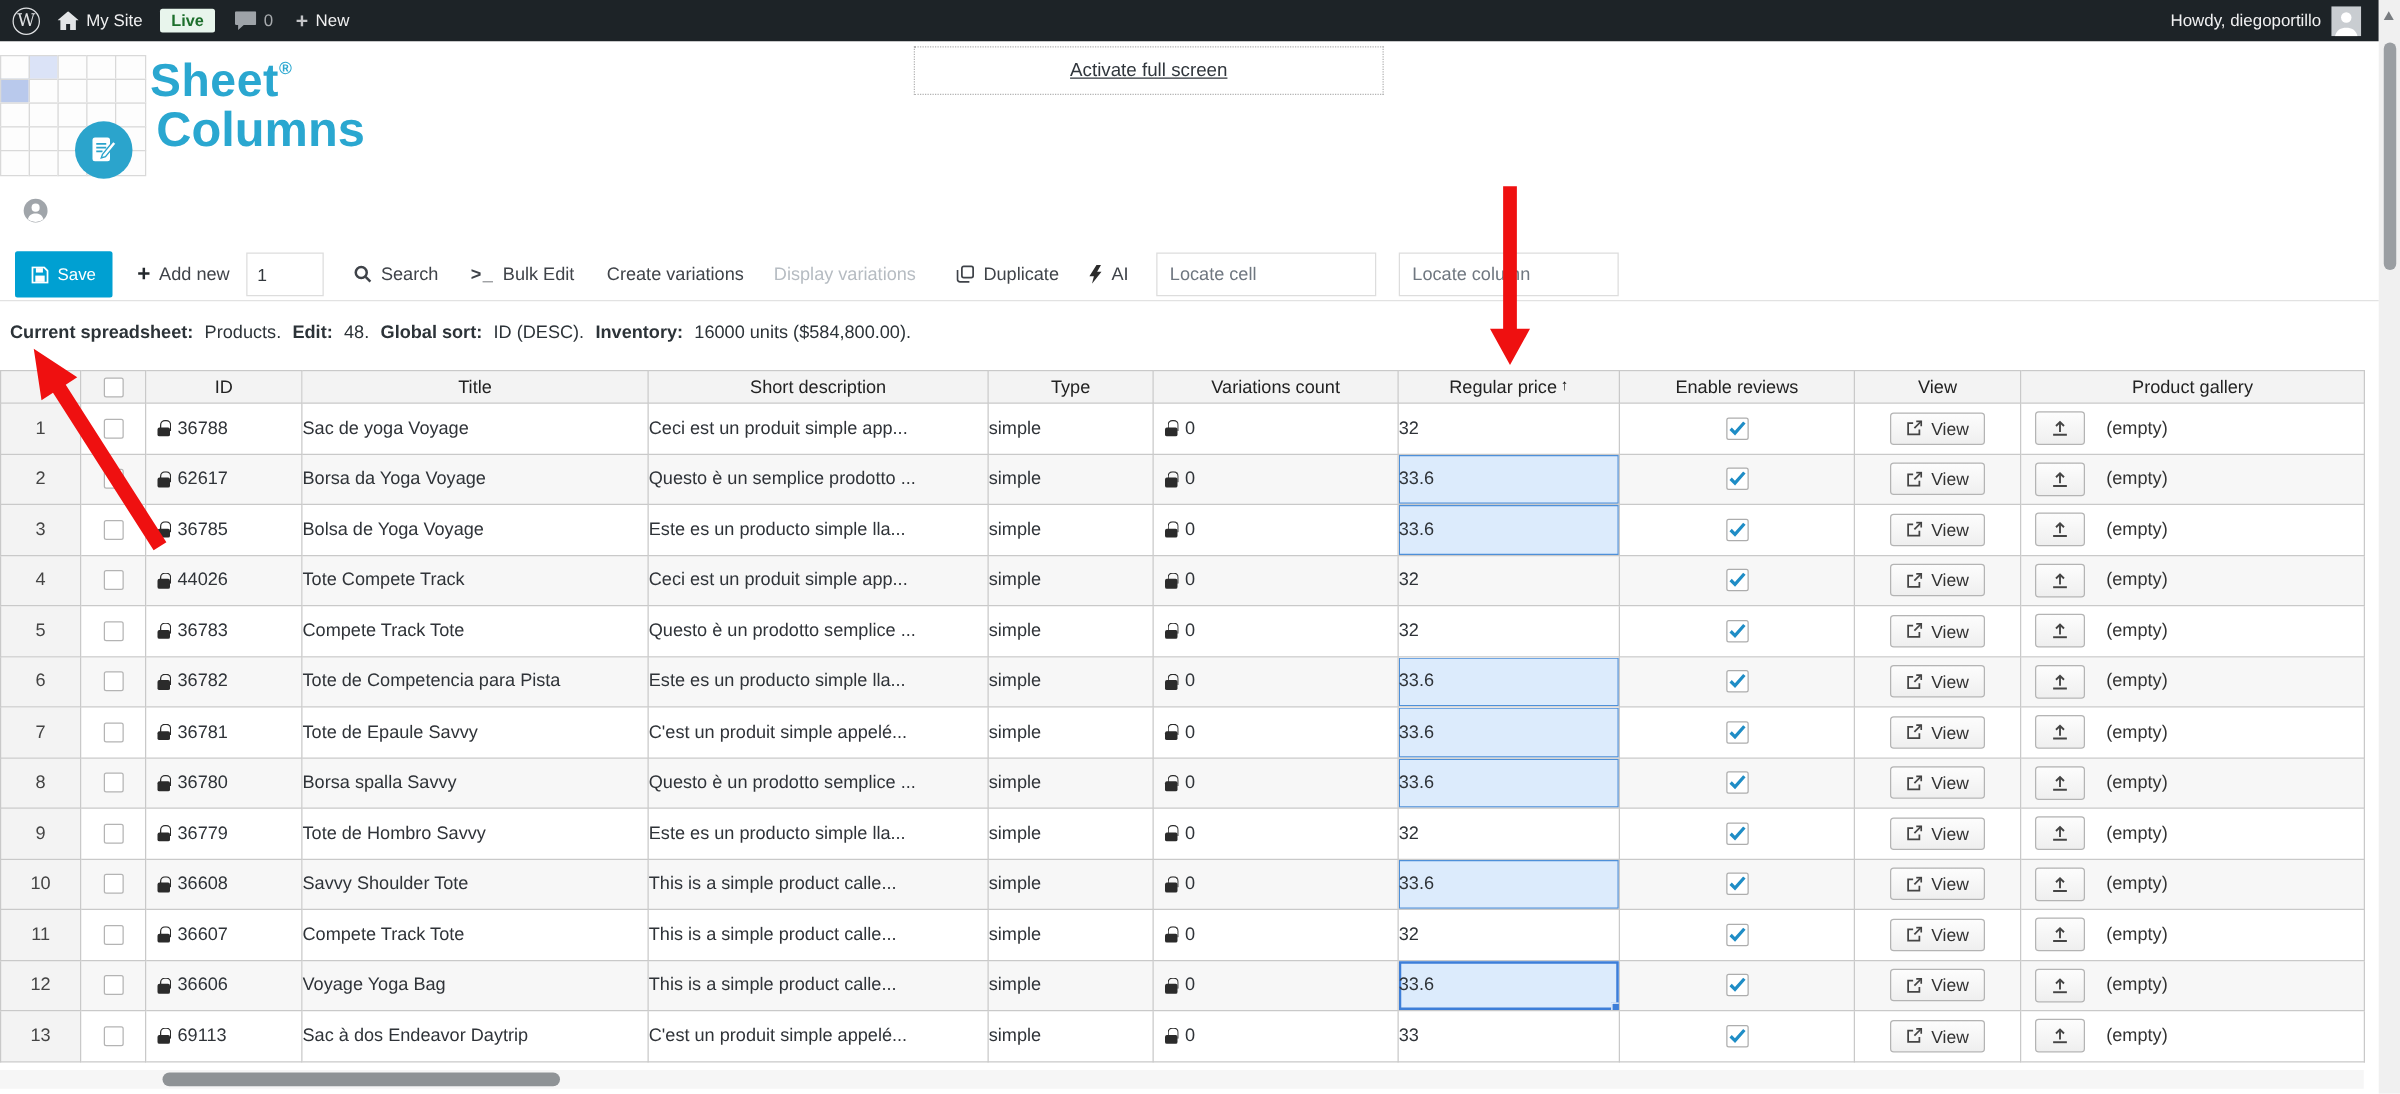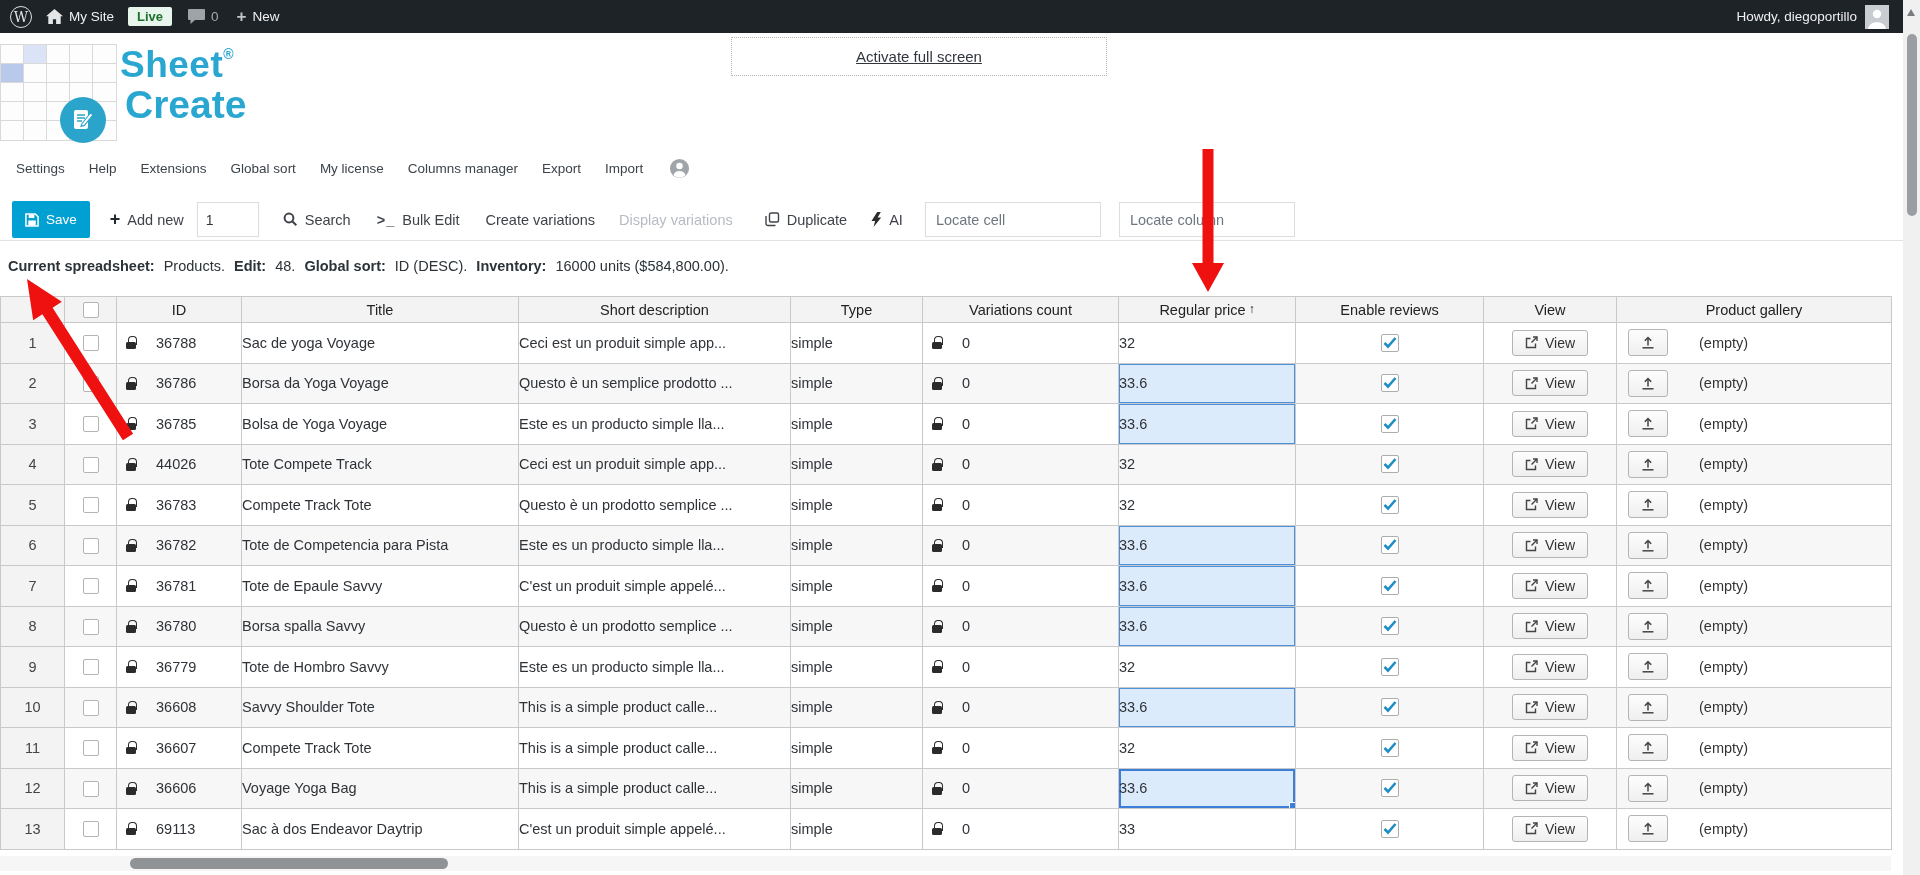--- a/index.html
+++ b/index.html
@@ -72,21 +72,21 @@
   table.sheet{ border-collapse:collapse; table-layout:fixed; width:1891px; font-size:14.5px; color:#2f3338;}
   table.sheet th, table.sheet td{ border:1px solid #c9c9c9; overflow:hidden; white-space:nowrap; padding:0;}
   table.sheet th{ height:26px; font-weight:normal; background:#f3f3f3; text-align:center; color:#222;}
   th.rownum-h, td.rownum{ background:#f3f3f3; }
   td.rownum{ text-align:center; color:#444; }
   tr.data-row{ height:40.5px; }
   tr.data-row.even td{ background:#f7f7f7; }
   tr.data-row td{ background:#fff; }
   tr.data-row td.rownum{ background:#f3f3f3; }
   .padcell{ padding-left:9px;margin-top:28px; }
-  .flexcell{ display:flex; align-items:center; gap:20px; height:100%; padding-left:9px; }
+  .flexcell{ display:flex; align-items:center; gap:6px; height:100%; padding-left:9px; }
   .cbcell, .revcell, .viewcell{ text-align:center; }
   input.rowcb, input.headcb{ appearance:none; -webkit-appearance:none; width:16px; height:16px;
     border:1px solid #b4b4b4; border-radius:2px; background:#fff; margin:0; vertical-align:middle; cursor:pointer;}
   .lock{ position:relative; display:inline-block; width:10px; height:13px; flex:none;}
   .lock::before{ content:""; position:absolute; top:0; left:1.5px; width:7px; height:8px;
     border:1.6px solid #2b2b2b; border-bottom:none; border-radius:4px 4px 0 0;}
   .lock::after{ content:""; position:absolute; bottom:0; left:0; width:10px; height:7.5px;
     background:#2b2b2b; border-radius:1.5px;}
   .cbx{ width:18px; height:18px; border:1px solid #adadad; border-radius:2px; background:#fff;
     display:inline-flex; align-items:center; justify-content:center; vertical-align:middle; cursor:pointer;}
@@ -178,34 +178,24 @@
 </div>
 <div class="logo-circle">
   <svg width="22" height="24" viewBox="0 0 22 24">
       <rect x="2" y="2" width="14" height="19" rx="2" fill="#fff"></rect>
       <path d="M5 7h8M5 10h8M5 13h5" stroke="#2ba4cc" stroke-width="1.4"></path>
       <path d="M10 15.5 18.5 5l2.4 1.9-8.5 10.5-3.4 1z" fill="#fff" stroke="#2ba4cc" stroke-width="1.1"></path>
     </svg>
 </div>
 <div class="logo-text">
   <div><span class="logo-w1">Sheet</span><span class="logo-reg">®</span></div>
-  <div class="logo-w2">Create</div>
+  <div class="logo-w2">Columns</div>
 </div>
 
 <div class="plugin-menu">
-  <span style="display:flex;">
-      <span class="menu-item">Settings</span>
-      <span class="menu-item">Help</span>
-      <span class="menu-item">Extensions</span>
-      <span class="menu-item">Global sort</span>
-      <span class="menu-item">My license</span>
-      <span class="menu-item">Columns manager</span>
-      <span class="menu-item">Export</span>
-      <span class="menu-item">Import</span>
-    </span>
   <span class="account-icon">
     <svg width="21" height="21" viewBox="0 0 22 22">
         <circle cx="11" cy="11" r="10" fill="#a0a5aa"></circle>
         <circle cx="11" cy="8.5" r="3.4" fill="#fff"></circle>
         <path d="M4.5 18.2c1-3.4 3.4-4.7 6.5-4.7s5.5 1.3 6.5 4.7a10 10 0 0 1-13 0z" fill="#fff"></path>
       </svg>
   </span>
 </div>
 
 <div class="toolbar">
@@ -343,21 +333,21 @@
               <span class="gallery-empty">(empty)</span>
             </div>
           </td>
         </tr>
         <tr class="data-row even">
           <td class="rownum">2</td>
           <td class="cbcell"><input type="checkbox" class="rowcb" style=""></td>
           <td>
             <div class="flexcell">
               <span class="lock"></span>
-              <span>36786</span>
+              <span>62617</span>
             </div>
           </td>
           <td class="padcell">Borsa da Yoga Voyage</td>
           <td class="padcell">Questo è un semplice prodotto ...</td>
           <td class="padcell">simple</td>
           <td>
             <div class="flexcell">
               <span class="lock"></span>
               <span>0</span>
             </div>

